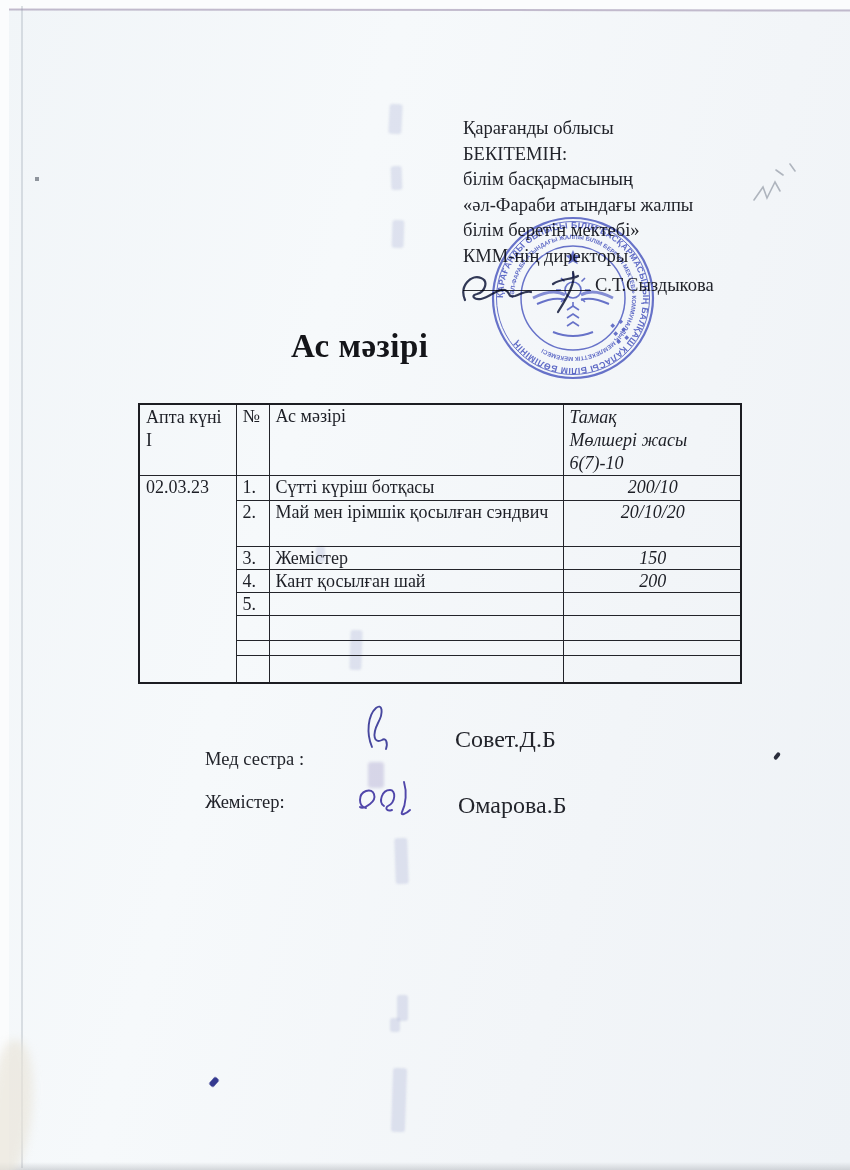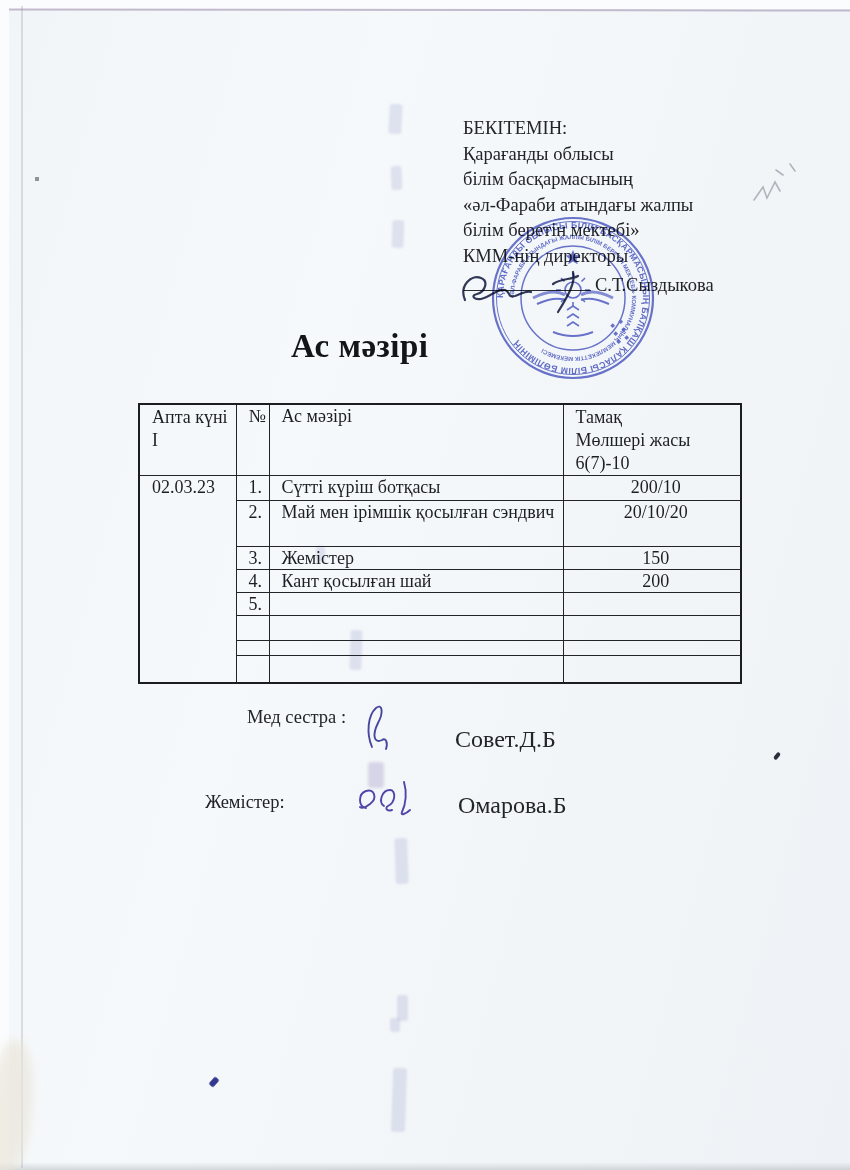--- a/index.html
+++ b/index.html
@@ -32,25 +32,25 @@
   
   .stamp { position:absolute; left:483px; top:208px; width:180px; height:180px; mix-blend-mode:multiply; filter:blur(.35px); opacity:.92; }
   .stamp text { font-family:"Liberation Sans","DejaVu Sans",sans-serif; font-weight:bold; }
 
   
   .dir-sig { position:absolute; left:455px; top:268px; mix-blend-mode:multiply; }
 
   
   table.menu { position:absolute; left:138px; top:403px; width:573px; border-collapse:collapse; table-layout:fixed; font-size:18px; color:#1d1f26; }
   table.menu { border:2.4px solid #1c1d22; }
-  table.menu td { border:1.6px solid #23242a; vertical-align:top; padding:1px 4px 0 12px; overflow:hidden; }
+  table.menu td { border:1.6px solid #23242a; vertical-align:top; padding:1px 4px 0 6px; overflow:hidden; }
   td.c-day   { width:97px; }
   td.c-num   { width:33px; }
   td.c-dish  { width:294px; padding-left:8px; }
-  td.c-amt   { width:178px; text-align:center; }
+  td.c-amt   { width:178px; text-align:center;font-style:italic; }
   tr.h-head { height:70px; }
   tr.h-r0 { height:25px; } tr.h-r1 { height:46px; } tr.h-r2 { height:22px; }
   tr.h-r3 { height:23px; } tr.h-r4 { height:22px; } tr.h-r5 { height:25px; }
   tr.h-r6 { height:15px; } tr.h-r7 { height:27px; }
   .hdr-line { display:block; line-height:23px; }
 
   
   .sig-label { position:absolute; font-size:18.5px; color:#22242b; }
   .sig-name  { position:absolute; font-size:24px; color:#22242b; }
   .hand-sig  { position:absolute; mix-blend-mode:multiply; }
@@ -85,22 +85,22 @@
 
   <div class="gray-dot"></div>
   <div class="tick-mark"></div>
   <div class="ink-dot-b"></div>
 
   <svg class="pencil-squiggle" width="62" height="58" viewBox="0 0 62 58">
     <path d="M8,44 l9,-13 l4,11 l8,-16 l5,9 M30,14 l7,5 M44,8 l5,7" stroke="#99a0ab" stroke-width="1.6" fill="none" stroke-linecap="round"></path>
   </svg>
 
   <div class="approval">
+    <div>Қарағанды облысы</div>
     <div>БЕКІТЕМІН:</div>
-    <div>Қарағанды облысы</div>
     <div>білім басқармасының</div>
     <div>«әл-Фараби атындағы жалпы</div>
     <div>білім беретін мектебі»</div>
     <div>КММ-нің директоры</div>
   </div>
   <div class="sig-row">
     <span class="sig-underline"></span><span>С.Т.Сыздыкова</span>
   </div>
 
   <svg class="stamp" viewBox="0 0 180 180">
@@ -202,21 +202,21 @@
       <td class="c-amt"></td>
     </tr>
     <tr class="h-r7">
       <td class="c-num"></td>
       <td class="c-dish"></td>
       <td class="c-amt"></td>
     </tr>
   </tbody>
     </table>
 
-  <div class="sig-label" style="left:205px;top:707px;margin-left:42px;">Мед сестра :</div>
+  <div class="sig-label" style="left:205px;top:749px;">Мед сестра :</div>
   <svg class="hand-sig" style="left:356px;top:703px;" width="42" height="50" viewBox="0 0 42 50">
     <path d="M16,44 C10,30 12,12 20,5 C26,0 28,9 22,20 C16,32 18,41 26,37 C30,34 32,40 30,46" stroke="#4a49a2" stroke-width="1.9" fill="none" stroke-linecap="round"></path>
   </svg>
   <div class="sig-name" style="left:455px;top:726px;">Совет.Д.Б</div>
 
   <div class="arend-smudge"></div>
   <div class="sig-label" style="left:205px;top:792px;">Жемістер:</div>
   <svg class="hand-sig" style="left:352px;top:776px;" width="72" height="48" viewBox="0 0 72 48">
     <g stroke="#5348ae" stroke-width="1.9" fill="none" stroke-linecap="round">
       <path d="M14,32 C6,30 6,18 14,15 C22,12 26,22 18,28 C14,31 10,33 8,31"></path>

